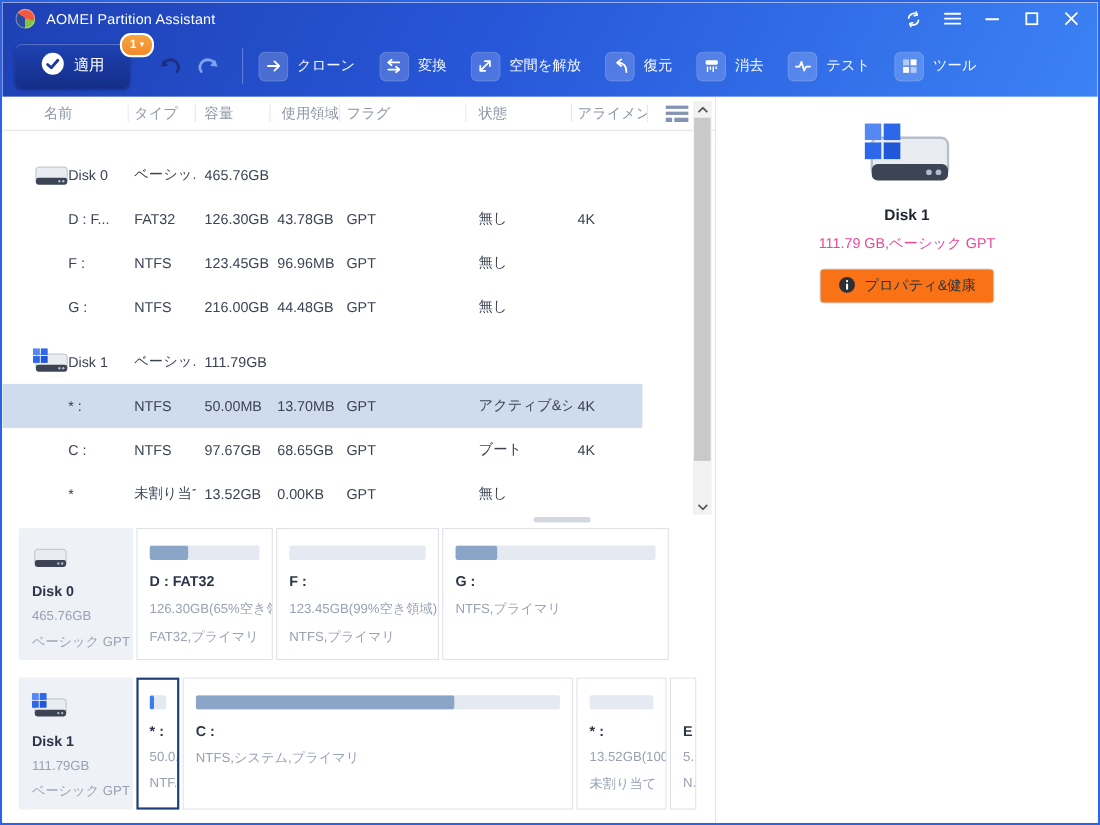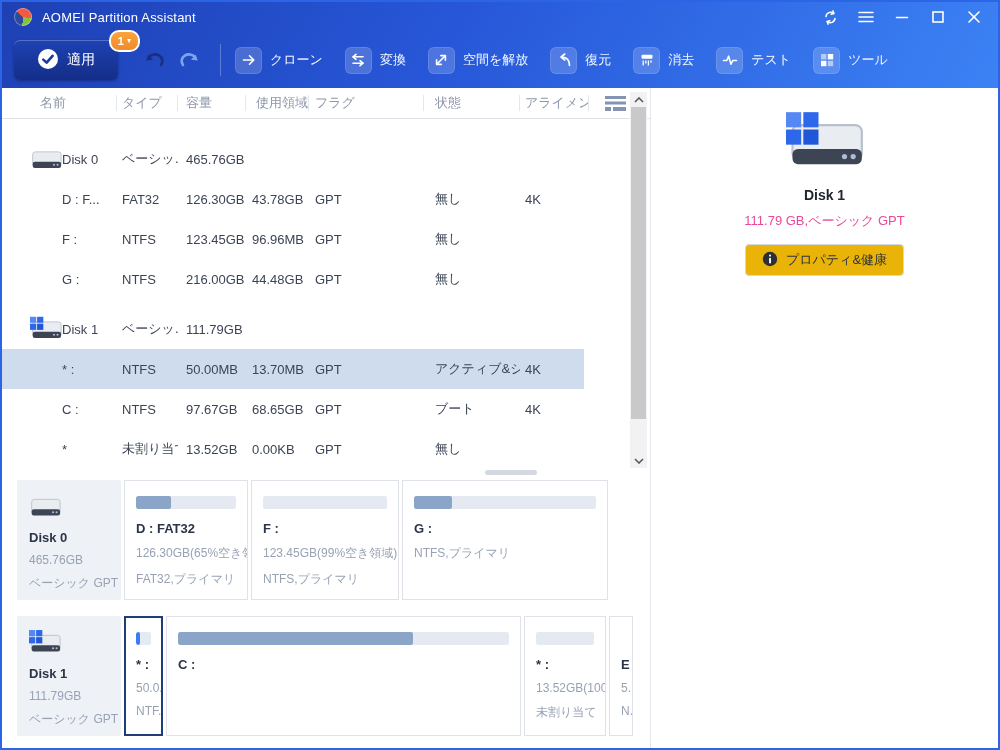--- a/index.html
+++ b/index.html
@@ -28,21 +28,21 @@
   .win-controls{position:absolute;right:6px;top:0;height:30px;display:flex;align-items:center;}
   .win-btn{width:36px;height:30px;display:flex;align-items:center;justify-content:center;}
   .win-btn svg{display:block;}
 
   .toolbar{position:absolute;left:0;top:30px;right:0;height:56px;display:flex;align-items:center;}
   .apply-wrap{position:relative;margin-left:12px;}
   .apply-btn{
     width:104px;height:40px;border-radius:6px;display:flex;align-items:center;justify-content:center;gap:8px;
     background:linear-gradient(180deg,#1e42b4,#142e88);
     box-shadow:inset 0 1px 0 rgba(255,255,255,.25), 0 1px 3px rgba(0,0,30,.35);
-    color:#fff;font-size:14px;cursor:pointer;
+    color:#fff;font-size:14px;cursor:pointer;font-family:Liberation Mono, monospace;
   }
   .apply-badge{
     position:absolute;right:-22px;top:-10px;height:18px;padding:0 7px;border-radius:10px;
     background:linear-gradient(180deg,#f9a43e,#f28a2a);color:#fff;font-size:11px;font-weight:bold;
     display:flex;align-items:center;gap:3px;border:2px solid #fff;cursor:pointer;
   }
   .apply-badge .chev{font-size:8px;line-height:1;}
   .undo-redo{display:flex;align-items:center;gap:12px;margin-left:24px;}
   .ur-btn{width:24px;height:24px;display:flex;align-items:center;justify-content:center;cursor:pointer;}
   .tb-sep{width:1px;height:32px;background:rgba(255,255,255,.28);margin:0 14px 0 18px;}
@@ -113,21 +113,21 @@
   
   .right-panel{
     position:absolute;left:648px;top:86px;right:0;bottom:0;background:#fff;
     border-left:1px solid #e3e7ed;display:flex;flex-direction:column;align-items:center;
   }
   .rp-icon{margin-top:24px;line-height:0;}
   .rp-name{font-size:14px;font-weight:bold;color:#20262f;margin-top:14px;}
   .rp-info{font-size:13px;color:#ec4899;margin-top:9px;}
   .rp-btn{
     margin-top:14px;height:30px;padding:0 16px;border:1px solid #d4d8de;border-radius:4px;
-    background:#eab308;display:flex;align-items:center;gap:8px;font-size:13px;color:#2c333d;cursor:pointer;
+    background:#f97316;display:flex;align-items:center;gap:8px;font-size:13px;color:#2c333d;cursor:pointer;
   }
 </style>
 </head>
 <body>
 
 <div class="app">
 
   <div class="header">
     <div class="titlebar">
       <div class="logo"></div>
@@ -522,20 +522,21 @@
     <div class="dm-title">* :</div>
     <div class="dm-line">50.0...</div>
     <div class="dm-line">NTF...</div>
   </div>
 
   <div class="dm-part" style="width: 355px;">
     <div class="dm-bar">
               <div class="dm-fill gray" style="width: 71%;"></div>
             </div>
     <div class="dm-title">C :</div>
+    <div class="dm-line">NTFS,システム,プライマリ</div>
   </div>
 
   <div class="dm-part" style="width: 82px;">
     <div class="dm-bar">
               <div class="dm-fill gray" style="width: 0%;"></div>
             </div>
     <div class="dm-title">* :</div>
     <div class="dm-line">13.52GB(100...</div>
     <div class="dm-line">未割り当て</div>
   </div>

